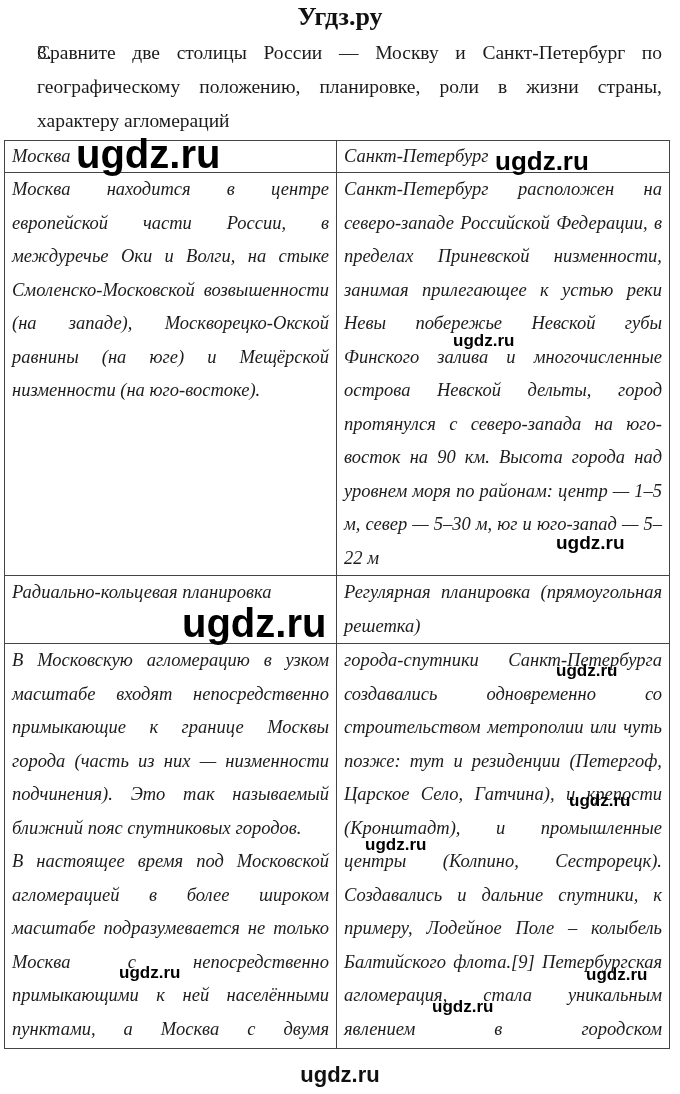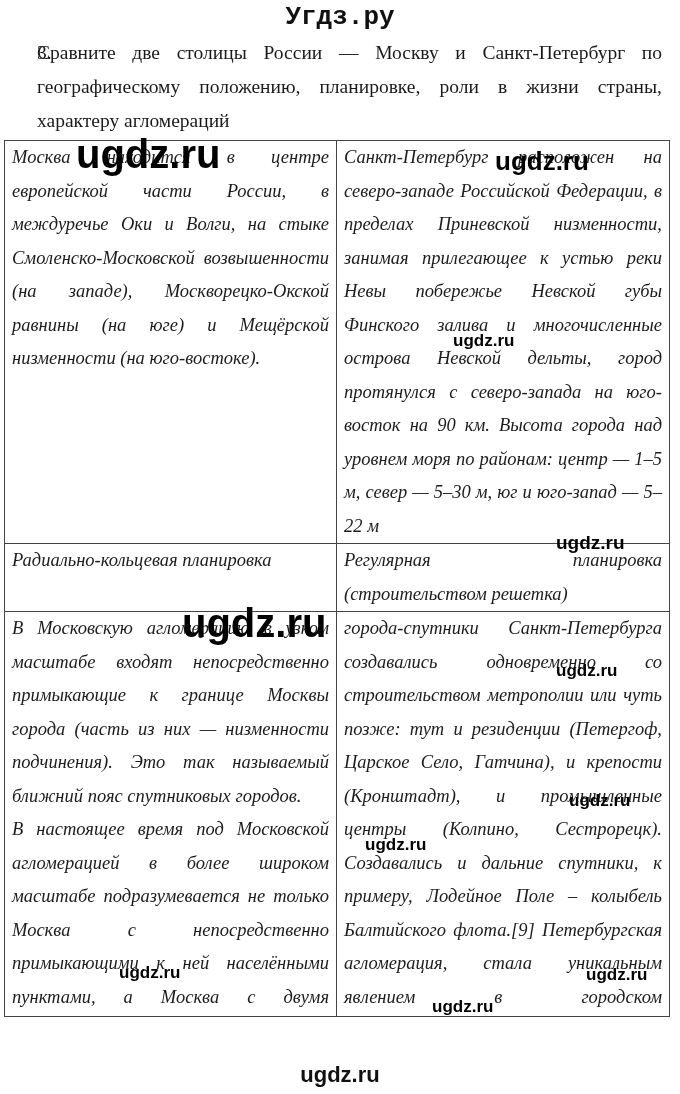--- a/index.html
+++ b/index.html
@@ -1,19 +1,19 @@
 <!DOCTYPE html>
 <html><head>
 <meta charset="utf-8">
 <style>
   html, body { margin: 0; padding: 0; background: #ffffff; }
   body { width: 680px; height: 1094px; position: relative; overflow: hidden; color: #1a1a1a; }
   .site-title {
     position: absolute; top: 2px; left: 0; width: 680px; text-align: center;
-    font-family: Liberation Mono, monospace; font-weight: bold; font-size: 26px; color: #111;
+    font-family: Liberation Serif, serif; font-weight: bold; font-size: 26px; color: #111;
   }
   .task {
     position: absolute; top: 36px; left: 37px; width: 625px;
     font-family: "Liberation Serif", serif; font-size: 19.5px; line-height: 34px;
     text-align: justify; color: #1a1a1a;
   }
   .task .num { position: absolute; left: 0; top: 0; }
   .task .body { display: block; }
   table.cmp {
     position: absolute; left: 4px; top: 140px; width: 663px;
@@ -47,27 +47,31 @@
 
 <div class="site-title">Угдз.ру</div>
 
 <div class="task">
   <span class="num">3.</span>
   <span class="body">Сравните две столицы России — Москву и Санкт-Петербург по географическому положению, планировке, роли в жизни страны, характеру агломераций</span>
 </div>
 
 <table class="cmp">
   <tbody>
+      <tr class="hdr">
+    <td class="c1">Москва</td>
+    <td class="c2">Санкт-Петербург</td>
+  </tr>
   <tr class="geo">
     <td class="c1">Москва находится в центре европейской части России, в междуречье Оки и Волги, на стыке Смоленско-Московской возвышенности (на западе), Москворецко-Окской равнины (на юге) и Мещёрской низменности (на юго-востоке).</td>
     <td class="c2">Санкт-Петербург расположен на северо-западе Российской Федерации, в пределах Приневской низменности, занимая прилегающее к устью реки Невы побережье Невской губы Финского залива и многочисленные острова Невской дельты, город протянулся с северо-запада на юго-восток на 90 км. Высота города над уровнем моря по районам: центр — 1–5 м, север — 5–30 м, юг и юго-запад — 5–22 м</td>
   </tr>
   <tr class="plan">
     <td class="c1">Радиально-кольцевая планировка</td>
-    <td class="c2">Регулярная планировка (строительством решетка)</td>
+    <td class="c2">Регулярная планировка (прямоугольная решетка)</td>
   </tr>
   <tr class="aglo">
     <td class="c1">
       <span class="p">В Московскую агломерацию в узком масштабе входят непосредственно примыкающие к границе Москвы города (часть из них — низменности подчинения). Это так называемый ближний пояс спутниковых городов.</span>
       <span class="p justify-last">В настоящее время под Московской агломерацией в более широком масштабе подразумевается не только Москва с непосредственно примыкающими к ней населёнными пунктами, а Москва с двумя</span>
     </td>
     <td class="c2 justify-last">города-спутники Санкт-Петербурга создавались одновременно со строительством метрополии или чуть позже: тут и резиденции (Петергоф, Царское Село, Гатчина), и крепости (Кронштадт), и промышленные центры (Колпино, Сестрорецк). Создавались и дальние спутники, к примеру, Лодейное Поле – колыбель Балтийского флота.[9] Петербургская агломерация, стала уникальным явлением в городском</td>
   </tr>
 </tbody>
   </table>

